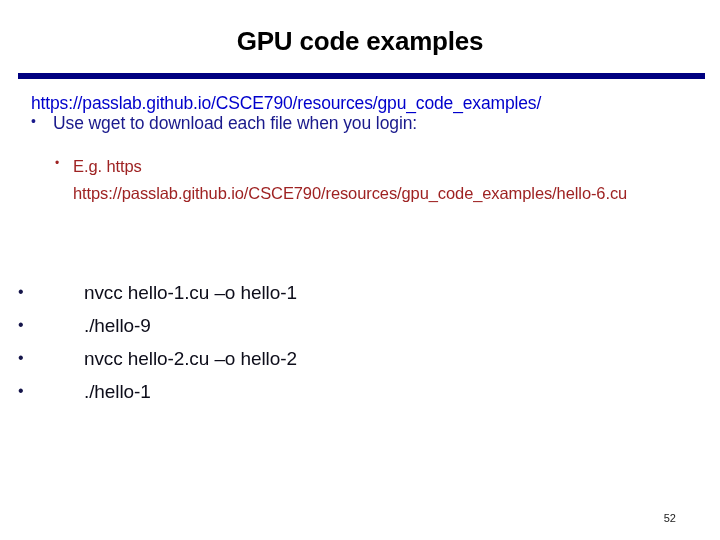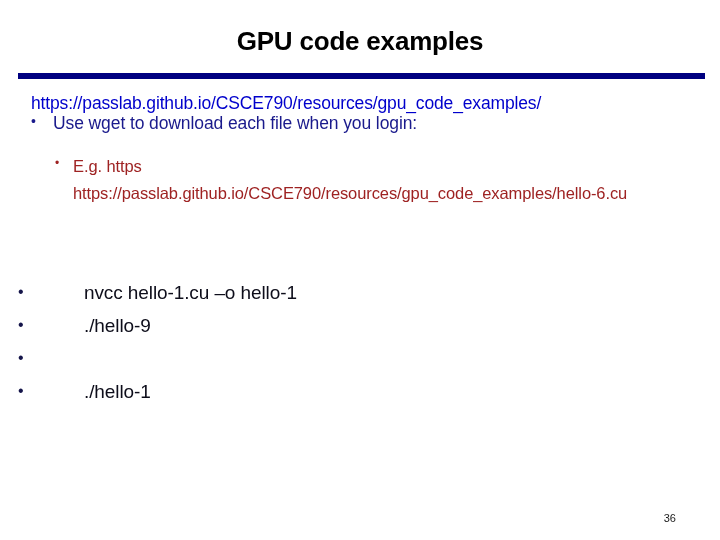--- a/index.html
+++ b/index.html
@@ -184,24 +184,25 @@
       <span class="txt">nvcc hello-1.cu –o hello-1</span>
     </div>
 
     <div class="cmd-item">
       <span class="bullet">•</span>
       <span class="txt">./hello-9</span>
     </div>
 
     <div class="cmd-item">
       <span class="bullet">•</span>
+      <span class="txt">nvcc hello-2.cu –o hello-2</span>
     </div>
 
     <div class="cmd-item">
       <span class="bullet">•</span>
       <span class="txt">./hello-1</span>
     </div>
 
   </div>
 
-  <div class="page-number">36</div>
+  <div class="page-number">52</div>
 
 </div>
 
 </body></html>

